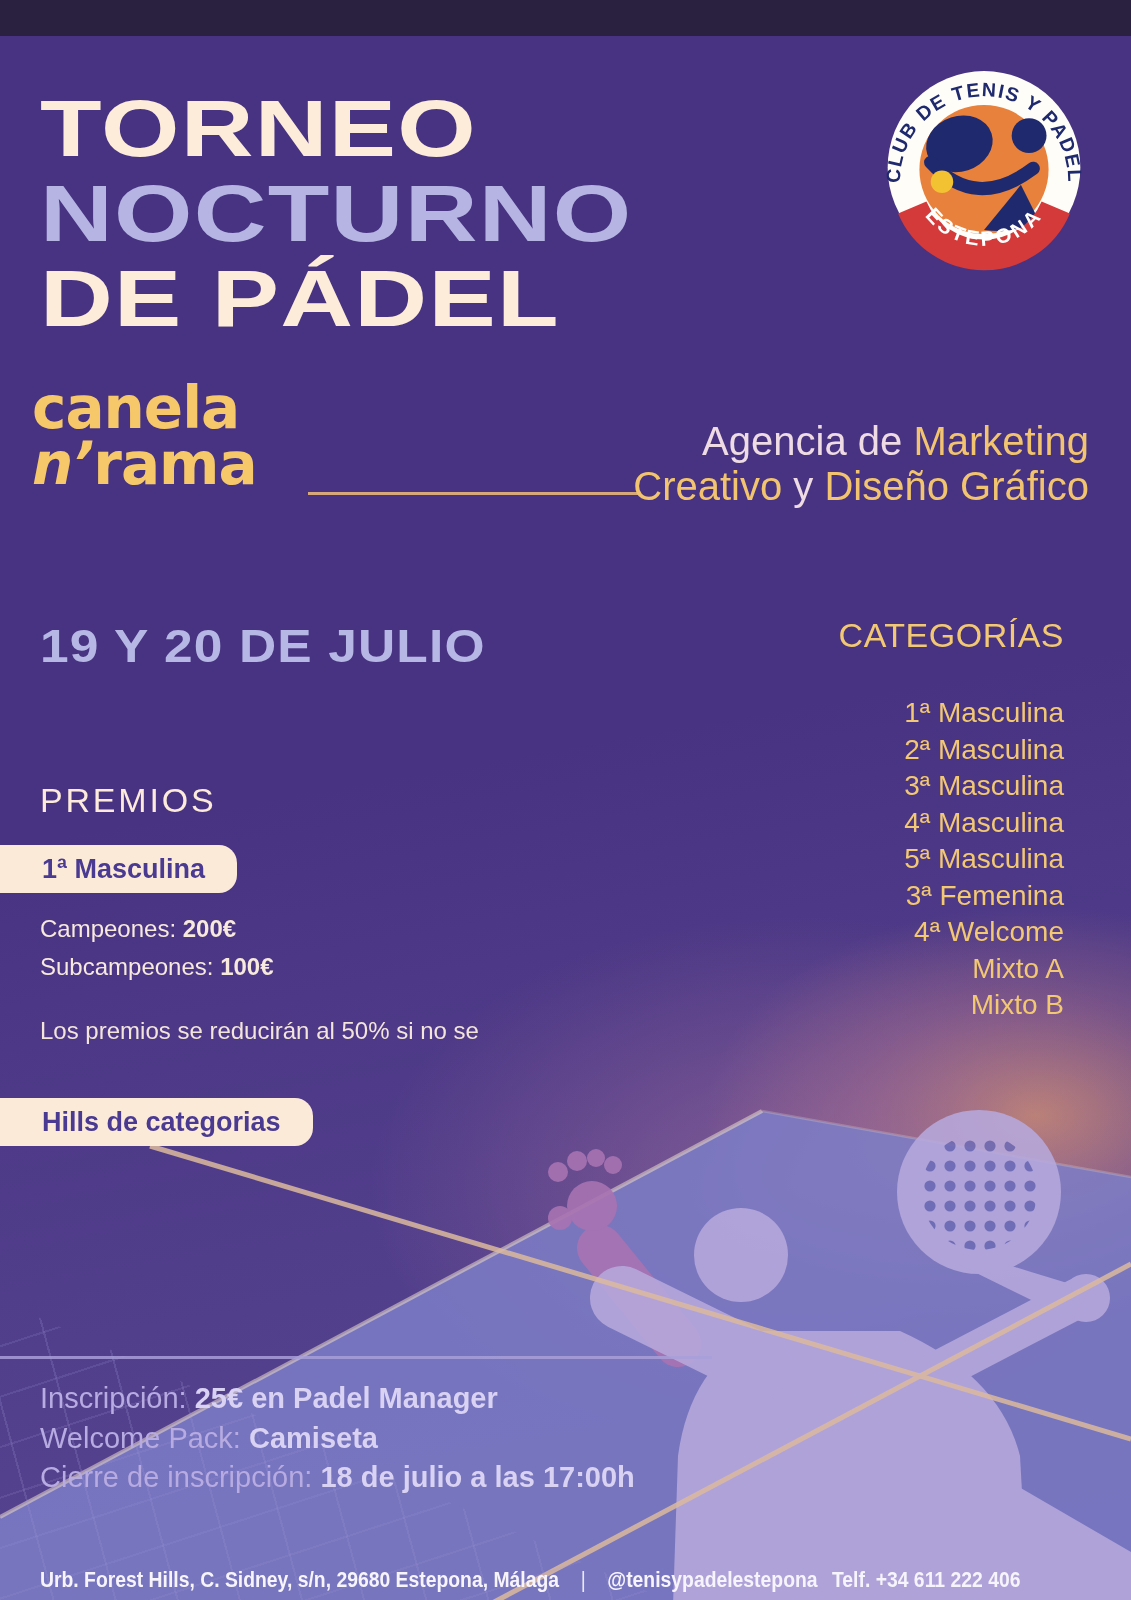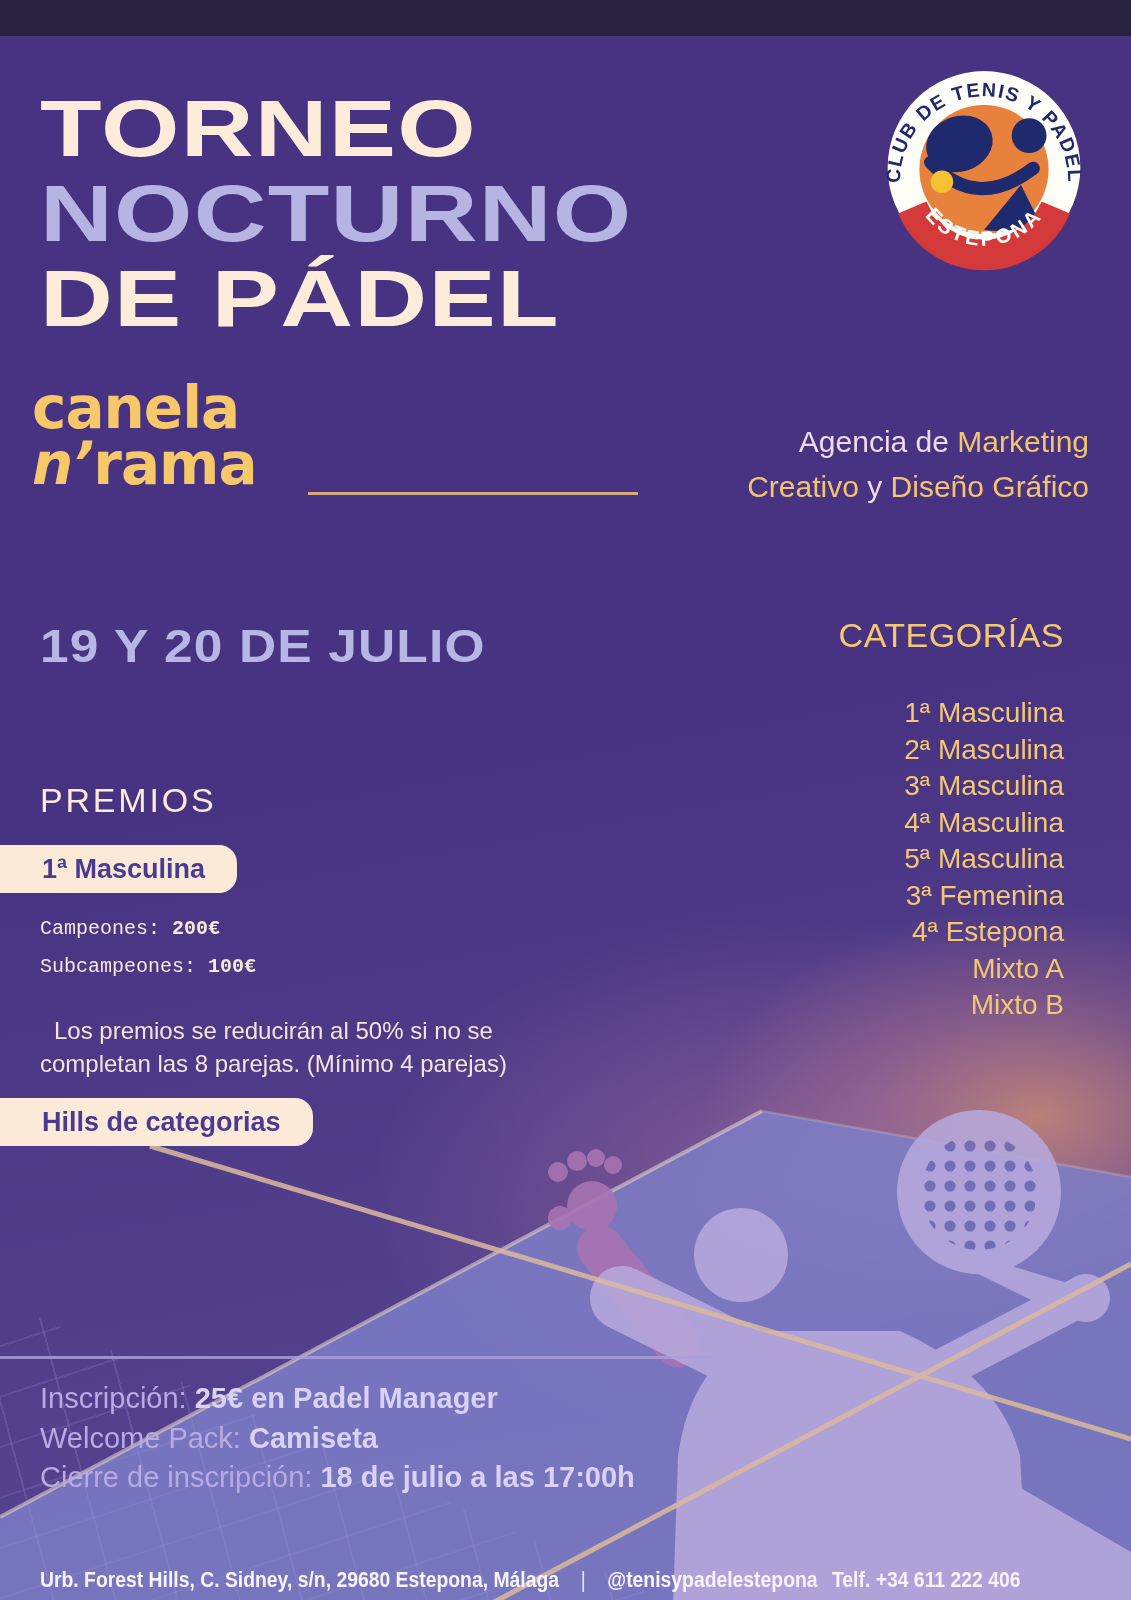--- a/index.html
+++ b/index.html
@@ -18,34 +18,34 @@
   .layer{position:absolute;z-index:3;}
   .cream{color:#fcecd9}
   .lav{color:#b5b4e3}
   .title{left:40px;top:50px;font-weight:700;font-size:80px;line-height:85px;letter-spacing:1px;
     transform:scaleX(1.26);transform-origin:left top;white-space:nowrap;}
   .club-logo{left:878px;top:32px;width:212px;height:205px;}
   .canela{left:32px;top:344px;font-family:"DejaVu Sans",sans-serif;font-weight:700;font-size:58px;
     line-height:56px;color:#f6c86a;letter-spacing:-1px;}
   .canela .it{font-style:italic;}
   .agency-rule{left:308px;top:456px;width:330px;height:3px;background:#d7a87a;}
-  .tagline{right:42px;top:383px;text-align:right;font-size:30px;line-height:45px;white-space:nowrap;}
+  .tagline{right:42px;top:383px;text-align:right;font-size:40px;line-height:45px;white-space:nowrap;}
   .pale{color:#eedbe3}
   .gold{color:#f2c46f}
   .date{left:40px;top:583px;font-size:46px;font-weight:700;color:#b7b7e5;letter-spacing:1px;
     transform:scaleX(1.12);transform-origin:left top;white-space:nowrap;}
   .categories{right:67px;top:580px;text-align:right;}
   .cat-heading{font-size:34px;letter-spacing:0.5px;color:#f3c873;margin-bottom:40px;}
   .cat-item{font-size:28px;line-height:36.5px;color:#f3c873;}
   .premios-heading{left:40px;top:745px;font-size:34px;letter-spacing:2.8px;color:#fceadb;}
   .badge{left:0;background:#fcead8;color:#4a3a92;font-weight:700;font-size:27px;height:48px;
     line-height:48px;padding:0 32px 0 42px;border-radius:0 18px 18px 0;white-space:nowrap;}
   .badge1{top:809px;}
   .badge2{top:1062px;}
-  .plines{left:40px;font-size:20px;line-height:38px;color:#f7e9dc;font-family:Liberation Mono, monospace;}
+  .plines{left:40px;font-size:24px;line-height:38px;color:#f7e9dc;}
   .plines .val{font-weight:700;}
   .plines1{top:874px;}
   .note{left:40px;top:978px;font-size:24px;line-height:33px;color:#f3e5da;text-align:center;}
   .plines2{top:1130px;line-height:37.5px;}
   .divider2{left:0;top:1320px;width:712px;height:3px;background:#a89fd8;opacity:.85;}
   .inscription{left:40px;top:1343px;font-size:29px;line-height:39.5px;}
   .inscription .lbl{color:#b7abe2;}
   .inscription .val{color:#d9d2f3;font-weight:700;}
   .footer{left:40px;top:1532px;display:flex;align-items:center;font-weight:700;font-size:21.5px;
     color:#f7f4fc;transform:scaleX(0.9);transform-origin:left center;white-space:nowrap;width:1200px;}
@@ -149,39 +149,38 @@
   <div class="layer date">19 Y 20 DE JULIO</div>
 
   <div class="layer categories">
     <div class="cat-heading">CATEGORÍAS</div>
     <div class="cat-item">1ª Masculina</div>
     <div class="cat-item">2ª Masculina</div>
     <div class="cat-item">3ª Masculina</div>
     <div class="cat-item">4ª Masculina</div>
     <div class="cat-item">5ª Masculina</div>
     <div class="cat-item">3ª Femenina</div>
-    <div class="cat-item">4ª Estepona</div>
+    <div class="cat-item">4ª Welcome</div>
     <div class="cat-item">Mixto A</div>
     <div class="cat-item">Mixto B</div>
   </div>
 
   <div class="layer premios-heading">PREMIOS</div>
 
   <div class="layer badge badge1">
     <span>1ª Masculina</span>
   </div>
 
   <div class="layer plines plines1">
     <div><span class="lbl">Campeones: </span><span class="val">200€</span></div>
     <div><span class="lbl">Subcampeones: </span><span class="val">100€</span></div>
   </div>
 
   <div class="layer note">
     <div>Los premios se reducirán al 50% si no se</div>
-    <div>completan las 8 parejas. (Mínimo 4 parejas)</div>
   </div>
 
   <div class="layer badge badge2">
     <span>Hills de categorias</span>
   </div>
 
 
   <div class="layer divider2"></div>
   <div class="layer inscription">
     <div><span class="lbl">Inscripción: </span><span class="val">25€ en Padel Manager</span></div>

